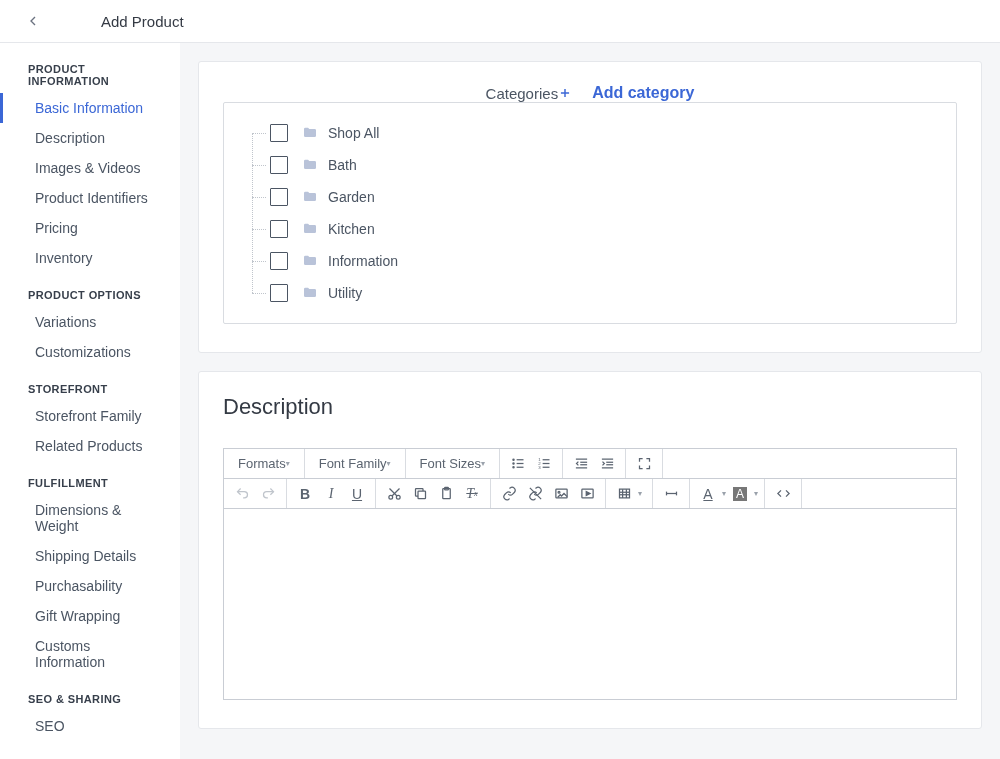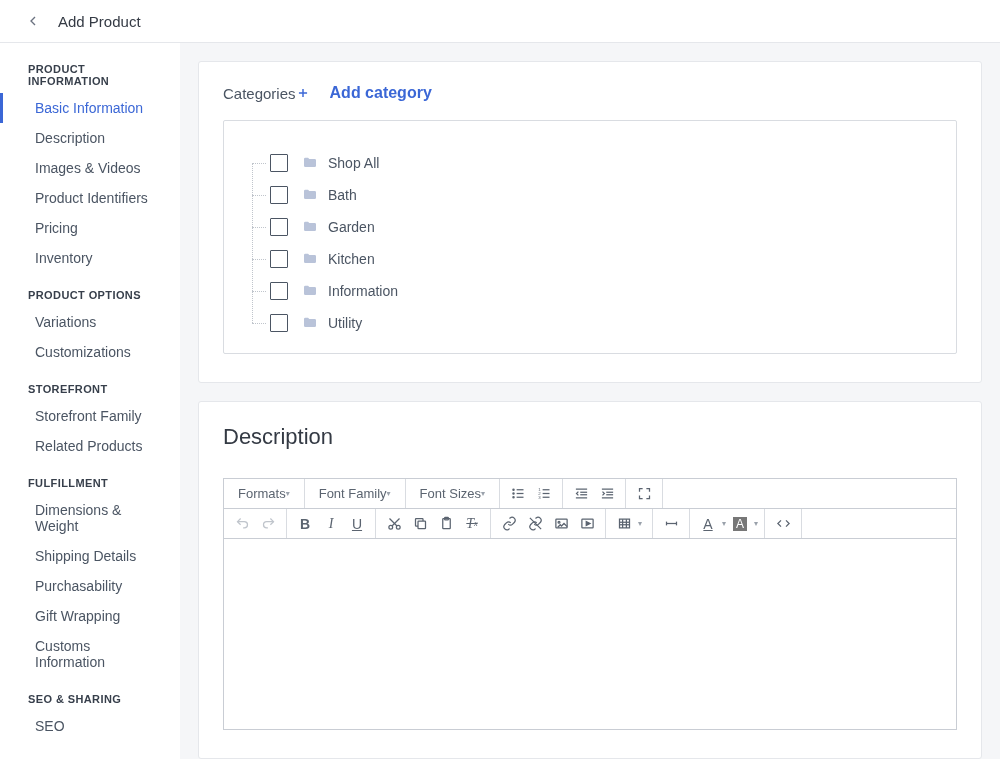--- a/index.html
+++ b/index.html
@@ -20,20 +20,21 @@
   .back-arrow {
     width: 18px; height: 18px;
     display: inline-flex; align-items: center; justify-content: center;
     cursor: pointer;
     color: #6b7280;
   }
   .page-title {
     font-size: 15px;
     color: #343a44;
     font-weight: 500;
+    margin-left: 43px;
   }
   .layout {
     display: flex;
   }
   .sidebar {
     width: 180px;
     background: #fff;
     min-height: 720px;
     padding-top: 14px;
   }
@@ -63,41 +64,40 @@
   }
   .card {
     background: #fff;
     border: 1px solid #e5e7eb;
     border-radius: 3px;
     margin-top: 18px;
     padding: 22px 24px 28px 24px;
   }
   .cat-header {
     display: flex;
-    justify-content: flex-start;
-    align-items: center;
-    margin-bottom: 18px;
+    justify-content: center;
+    align-items: center;
   }
   .cat-title {
     font-size: 15px;
     color: #4b5563;
   }
   .add-cat {
     color: #3b67d6;
     font-size: 16px;
     display: flex;
     align-items: center;
     gap: 20px;
     cursor: pointer;
     font-weight: bold;
   }
   .tree-box {
     border: 1px solid #d9dce1;
     border-radius: 2px;
-    padding: 26px 14px 14px 18px;
+    padding: 14px 14px 14px 18px;
   }
   .tree-row {
     display: flex;
     align-items: center;
     height: 32px;
     margin-left: 6px;
   }
   .branch {
     width: 22px;
     height: 32px;

